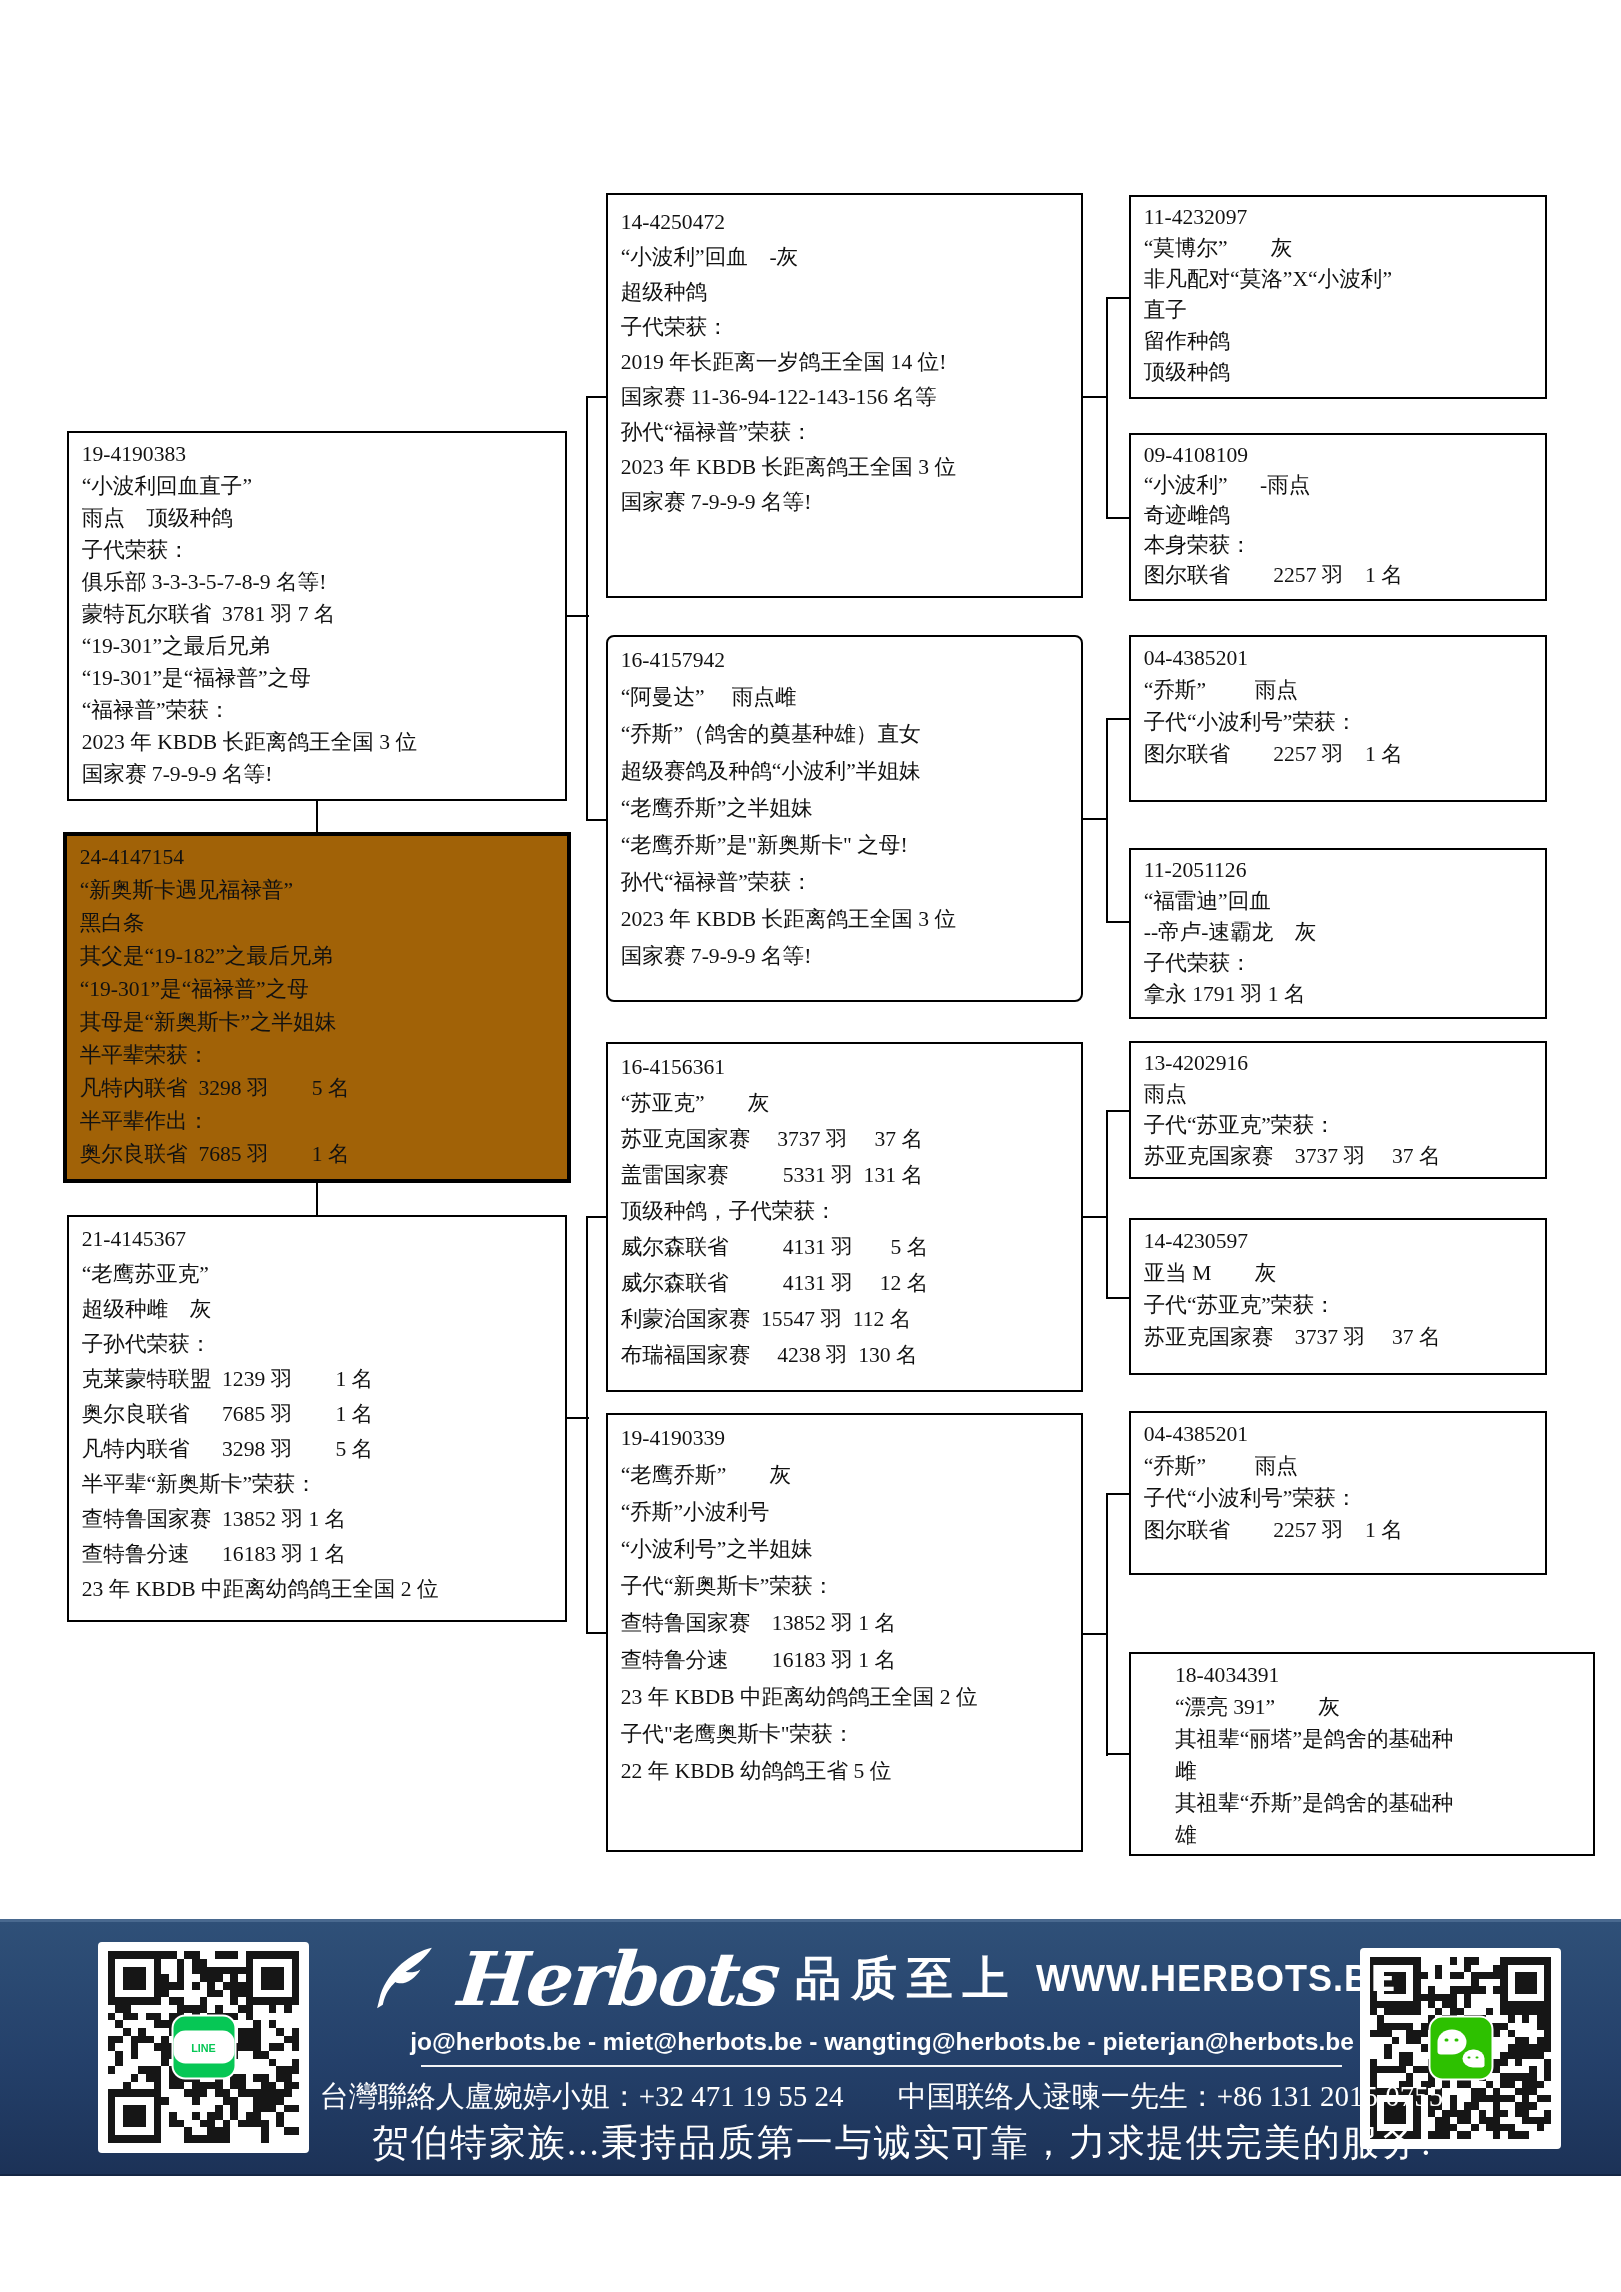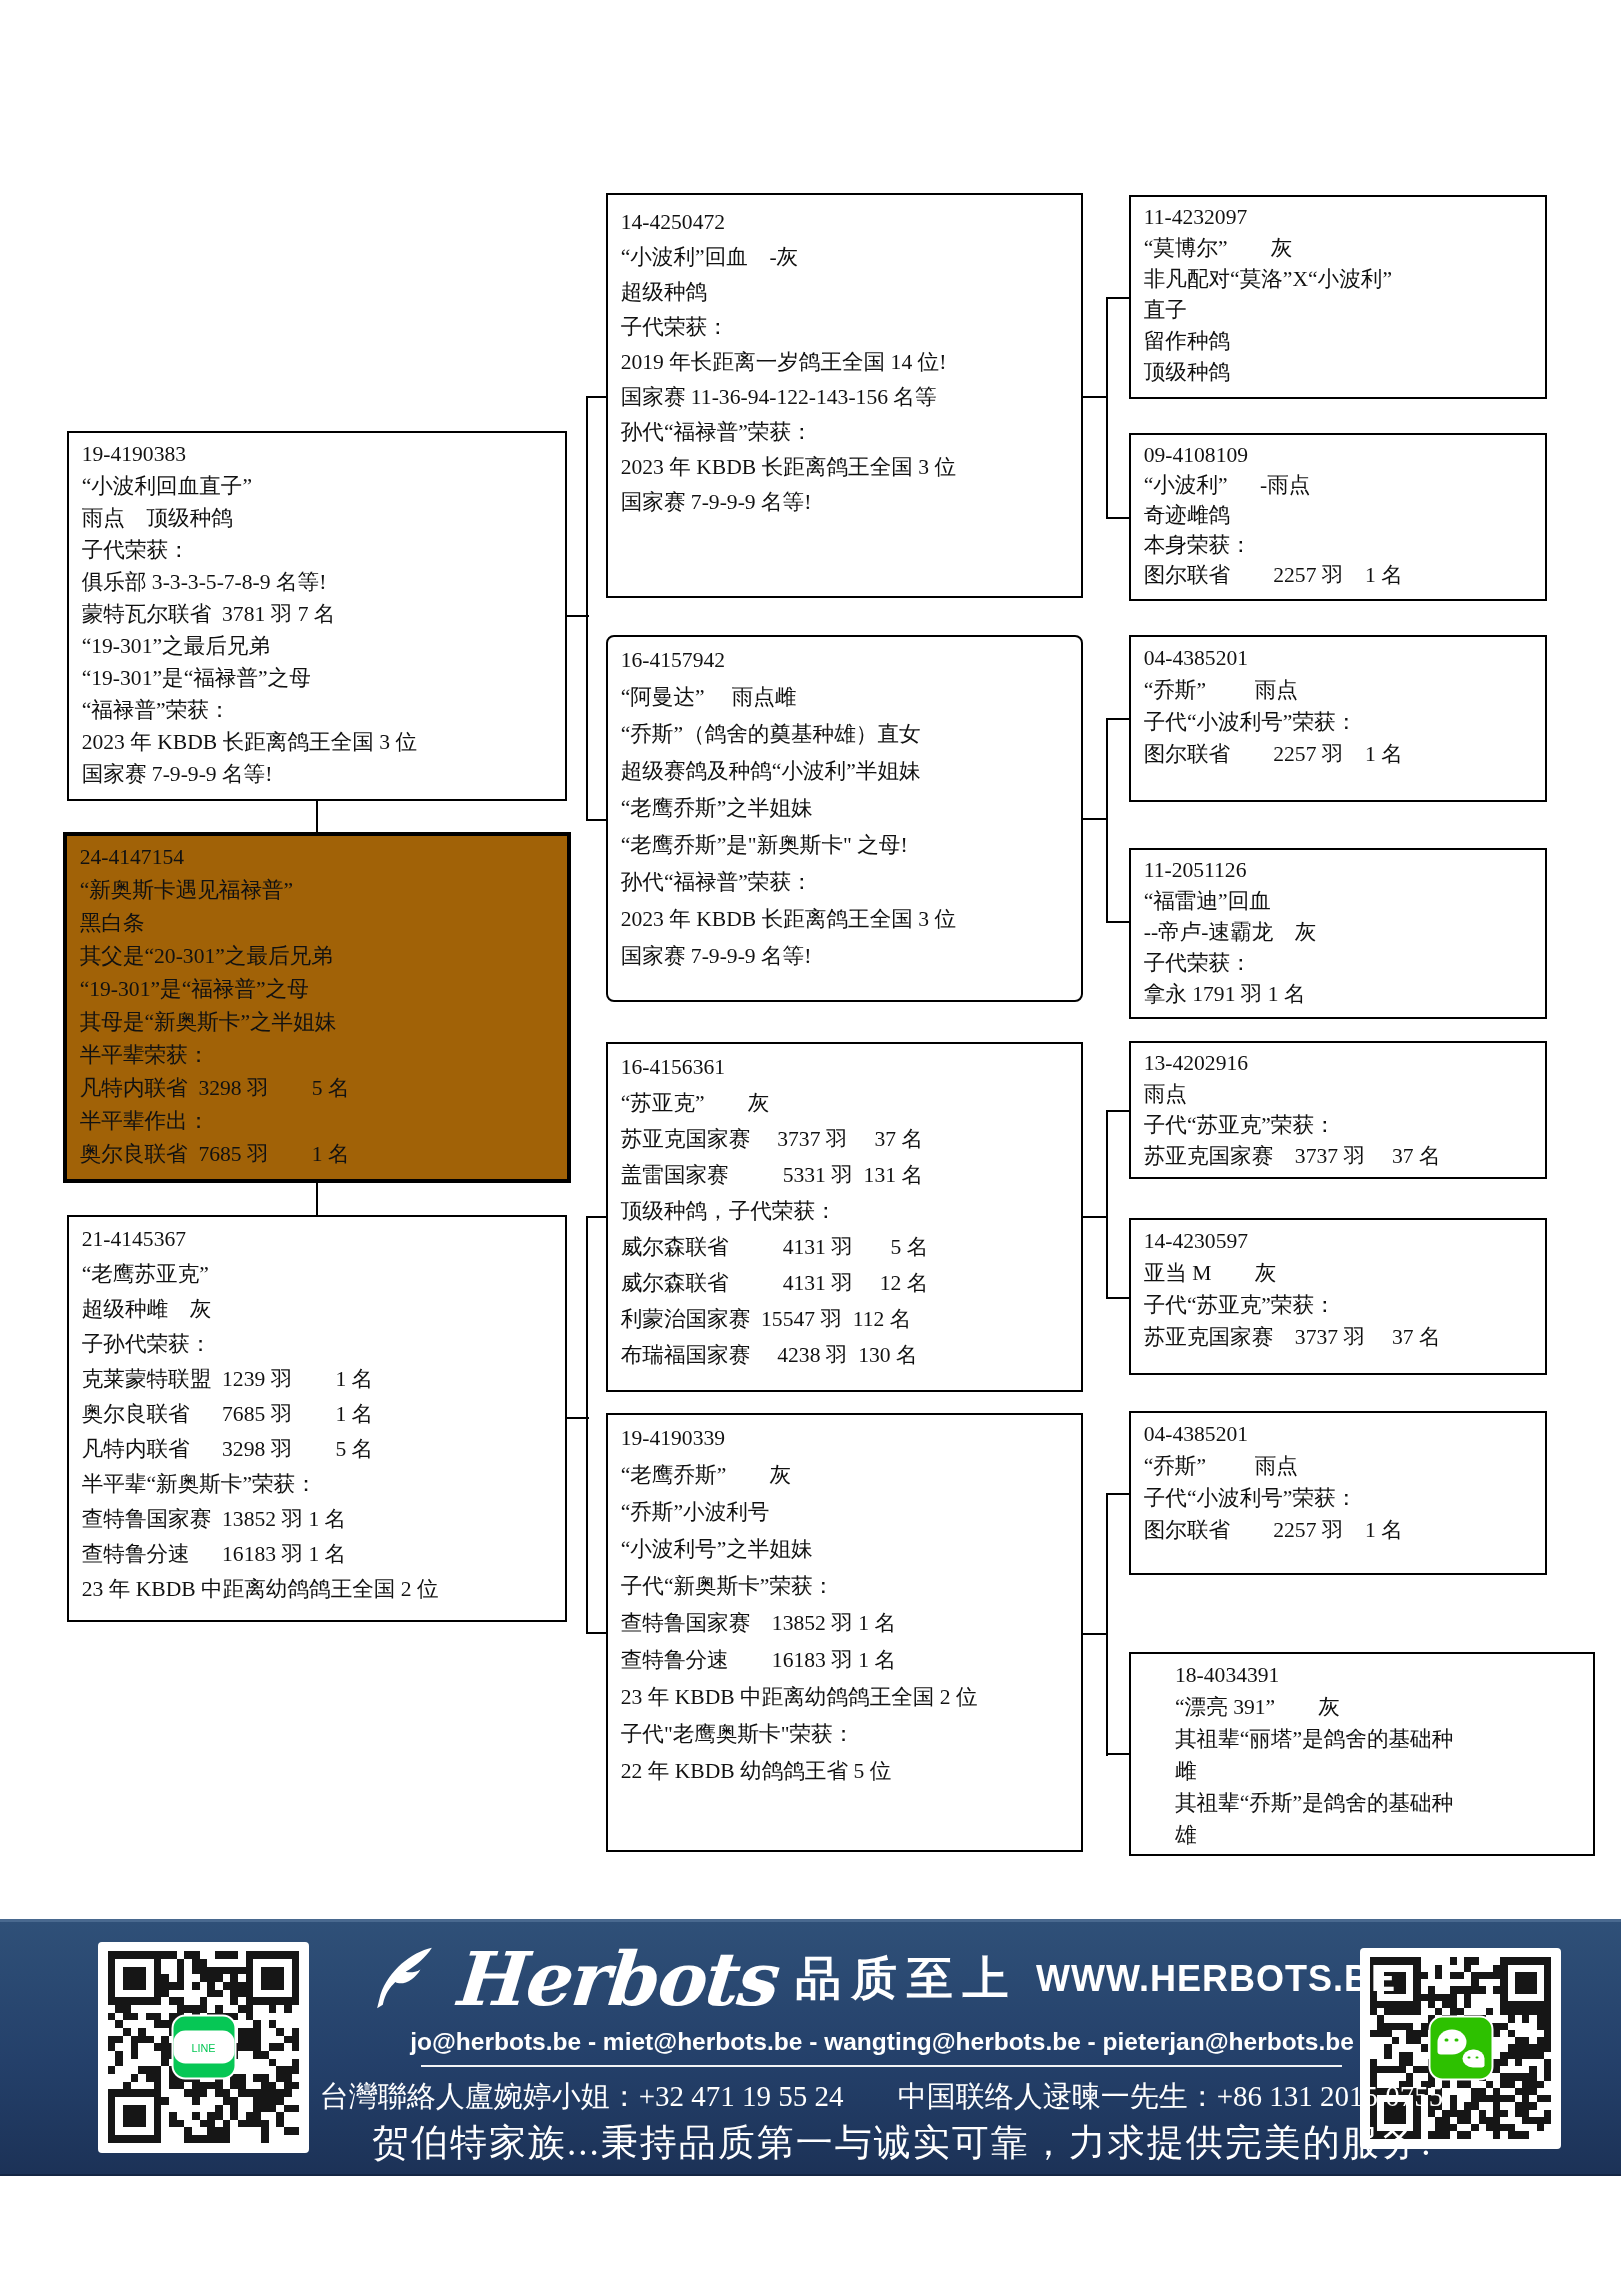--- a/index.html
+++ b/index.html
@@ -22,21 +22,21 @@
   .qr-grid{width:100%;height:100%;display:grid;grid-template-columns:repeat(25,1fr);
            grid-auto-rows:1fr;background:#fff;}
   .qr-grid i{display:block;background:#fff;}
   .qr-grid i.d{background:#161616;}
   .badge{position:absolute;left:50%;top:50%;transform:translate(-50%,-50%);
          width:61px;height:61px;border-radius:13.7px;border:2.9px solid #fff;
          display:flex;align-items:center;justify-content:center;}
   .badge.line-badge{background:#06c755;}
   .badge .line-bubble{width:61px;height:33px;background:#fff;border-radius:11.8px;
          display:flex;align-items:center;justify-content:center;
-         font-family:"Liberation Sans",sans-serif;font-weight:normal;font-size:10.8px;color:#06c755;}
+         font-family:"Liberation Sans",sans-serif;font-weight:bold;font-size:10.8px;color:#06c755;}
   .badge.wechat-badge{background:#2dc100;position:absolute;}
   .wc-b1,.wc-b2{position:absolute;background:#fff;border-radius:50% 50% 50% 12%;}
   .wc-b1{width:29px;height:25.5px;left:7.8px;top:11.8px;}
   .wc-b2{width:21.6px;height:18.6px;right:6.9px;bottom:10.8px;border-radius:50% 50% 12% 50%;}
   .wc-b1:before,.wc-b1:after{content:"";position:absolute;width:3.9px;height:3.9px;border-radius:50%;
         background:#2dc100;top:8.8px;}
   .wc-b1:before{left:6.9px;} .wc-b1:after{left:16.7px;}
   .wc-b2:before,.wc-b2:after{content:"";position:absolute;width:2.9px;height:2.9px;border-radius:50%;
         background:#2dc100;top:6.9px;}
   .wc-b2:before{left:4.9px;} .wc-b2:after{left:12.7px;}
@@ -72,21 +72,21 @@
       <div class="ln">“19-301”是“福禄普”之母</div>
       <div class="ln">“福禄普”荣获：</div>
       <div class="ln">2023 年 KBDB 长距离鸽王全国 3 位</div>
       <div class="ln">国家赛 7-9-9-9 名等!</div>
     </div>
 
   <div class="pbox hl" style="left:63px;top:832px;width:508px;height:351px;line-height:33px;">
       <div class="ln">24-4147154</div>
       <div class="ln">“新奥斯卡遇见福禄普”</div>
       <div class="ln">黑白条</div>
-      <div class="ln">其父是“20-301”之最后兄弟</div>
+      <div class="ln">其父是“19-182”之最后兄弟</div>
       <div class="ln">“19-301”是“福禄普”之母</div>
       <div class="ln">其母是“新奥斯卡”之半姐妹</div>
       <div class="ln">半平辈荣获：</div>
       <div class="ln">凡特内联省  3298 羽　　5 名</div>
       <div class="ln">半平辈作出：</div>
       <div class="ln">奥尔良联省  7685 羽　　1 名</div>
     </div>
 
   <div class="pbox" style="left:67px;top:1215px;width:500px;height:407px;line-height:35px;">
       <div class="ln">21-4145367</div>

